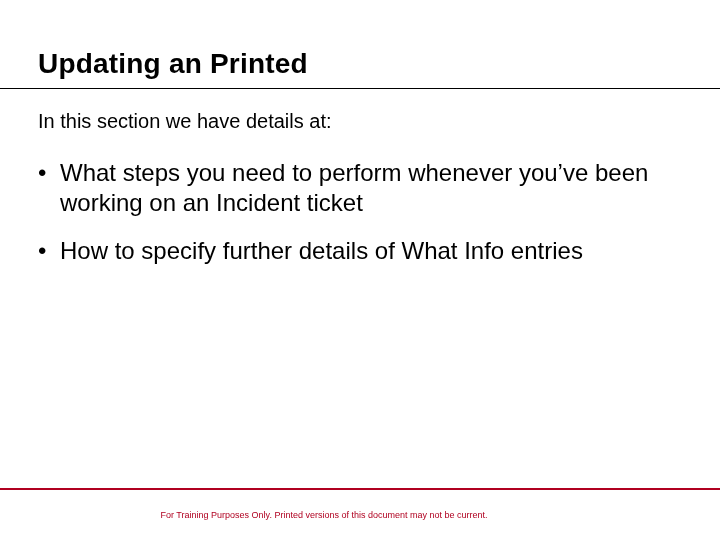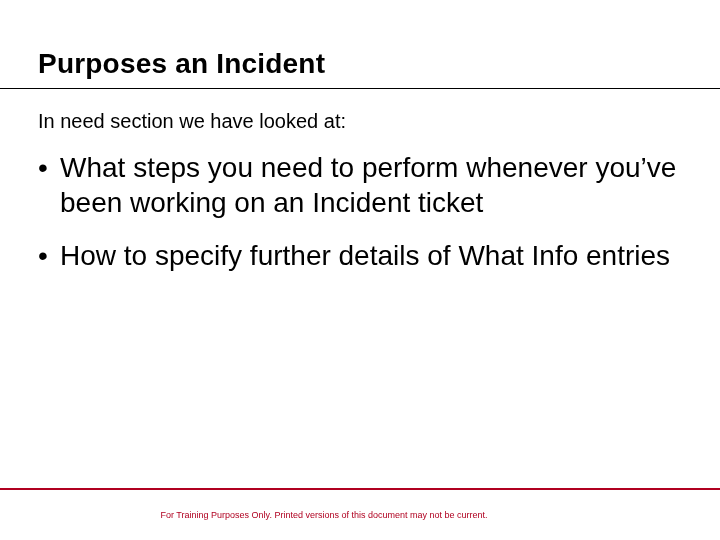--- a/index.html
+++ b/index.html
@@ -41,23 +41,24 @@
     font-size: 20px;
   }
   .bullets {
     position: absolute;
     left: 38px;
     right: 40px;
     top: 150px;
   }
   .bullet {
     display: flex;
-    font-size: 28px;
+    font-size: 24px;
     line-height: 1.25;
     margin-bottom: 18px;
+    margin-top: 8px;
   }
   .bullet .dot {
     width: 22px;
     flex: 0 0 22px;
     text-align: left;
   }
   .bullet .dot::before {
     content: "•";
   }
   .bullet .txt {
@@ -79,24 +80,24 @@
     text-align: center;
     font-size: 9px;
     color: #b00020;
   }
 </style>
 </head>
 <body>
 
 <div class="slide">
 
-  <div class="title">Purposes an Incident</div>
+  <div class="title">Updating an Printed</div>
   <div class="title-underline"></div>
 
-  <div class="intro">In need section we have looked at:</div>
+  <div class="intro">In this section we have details at:</div>
 
   <div class="bullets">
     <div class="bullet">
       <span class="dot"></span>
       <span class="txt">What steps you need to perform whenever you’ve been working on an Incident ticket</span>
     </div>
     <div class="bullet">
       <span class="dot"></span>
       <span class="txt">How to specify further details of What Info entries</span>
     </div>

